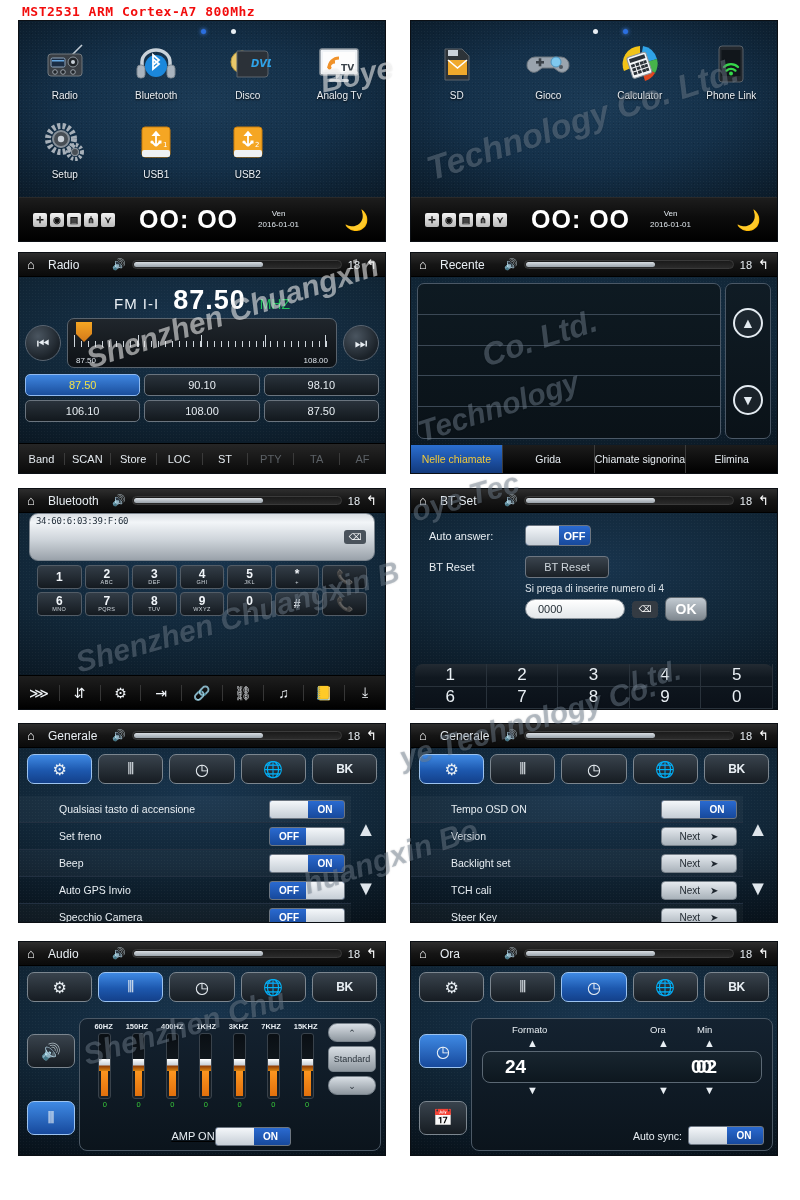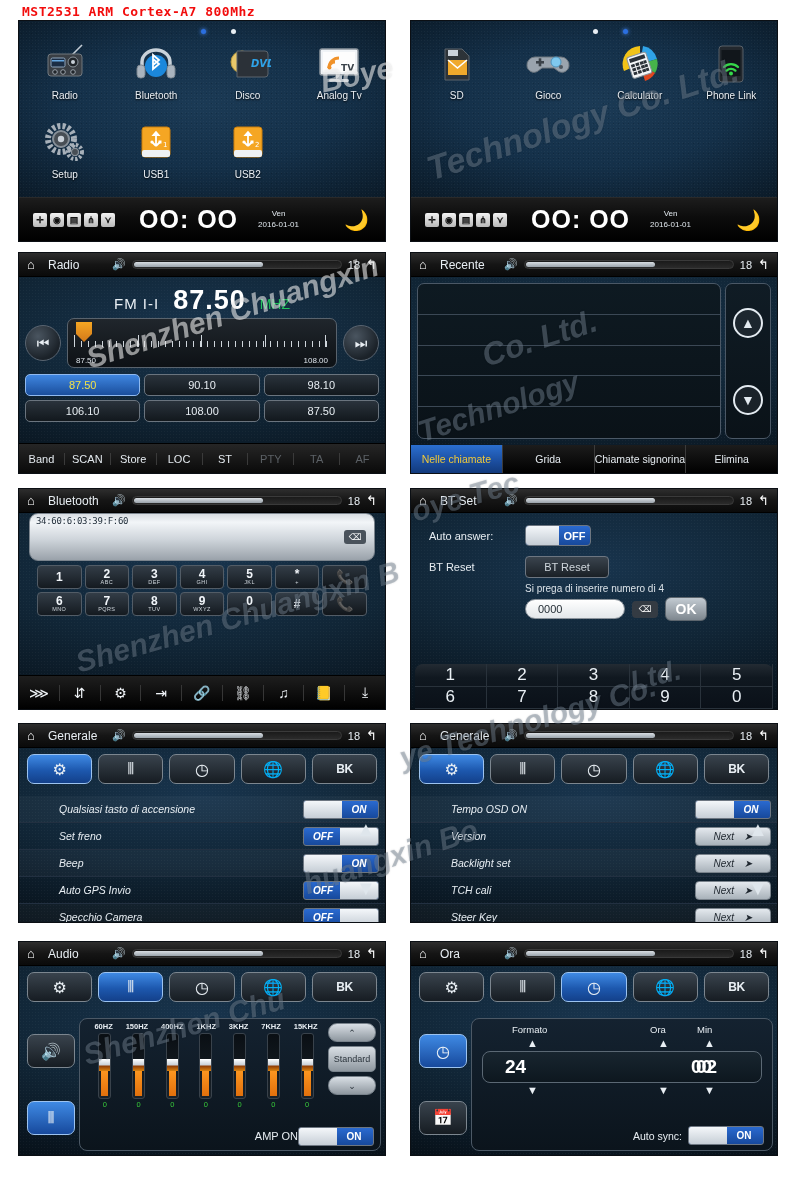--- a/index.html
+++ b/index.html
@@ -295,21 +295,21 @@
     display:flex;align-items:center;justify-content:center;
     color:#e9eff4; font-size:16px;
   }
   .stab.active{
     background:linear-gradient(#3f8ae4 0%,#1d58ae 55%,#13408a 100%);
     border-color:#9cc3f0;
   }
   .stab .bk{ font-size:12px; font-weight:bold; letter-spacing:-0.5px;}
   .set-list{
     position:absolute; left:0;right:0; top:48px; bottom:0;
-    font-style:italic;
+    padding-right:34px;
   }
   .srow{
     height:27px; display:flex; align-items:center; justify-content:space-between;
     padding:0 6px 0 40px; border-bottom:1px solid #223041;
   }
   .srow:nth-child(odd){ background:rgba(255,255,255,0.035);}
   .srow-lbl{ color:#e7edf2; font-size:10.5px;}
   .toggle-sm{
     width:76px;height:19px;border-radius:3px; position:relative; overflow:hidden;
     border:1px solid #6d7681; display:flex; align-items:center;
@@ -366,21 +366,21 @@
   .eq-right{ position:absolute; right:4px; top:4px; width:48px;
     display:flex;flex-direction:column; gap:4px;}
   .eq-rbtn{
     height:19px;border-radius:9px;border:1px solid #78828b;
     background:linear-gradient(#d9dfe5,#8e979f);
     color:#2a333b;font-size:9px;display:flex;align-items:center;justify-content:center;
   }
   .eq-rbtn.std{ height:26px; border-radius:5px;}
   .amp-row{
     position:absolute; left:4px; right:4px; bottom:3px; height:22px;
-    display:flex; align-items:center; justify-content:flex-end; padding:0 2px 0 4px;
+    display:flex; align-items:center; justify-content:center; padding:0 2px 0 4px;text-decoration:underline;
   }
   .amp-lbl{ color:#e7edf2; font-size:11px;}
 
   
   .ora-wrap{ position:absolute; left:0;right:0;top:48px;bottom:0; display:flex; padding:4px;}
   .ora-panel{
     flex:1; border:1px solid #4c5966; border-radius:8px;
     background:linear-gradient(#142230,#0b141c); position:relative;
   }
   .ora-heads{ display:flex; justify-content:flex-start; padding:5px 0 0 0; position:relative; height:18px;}

